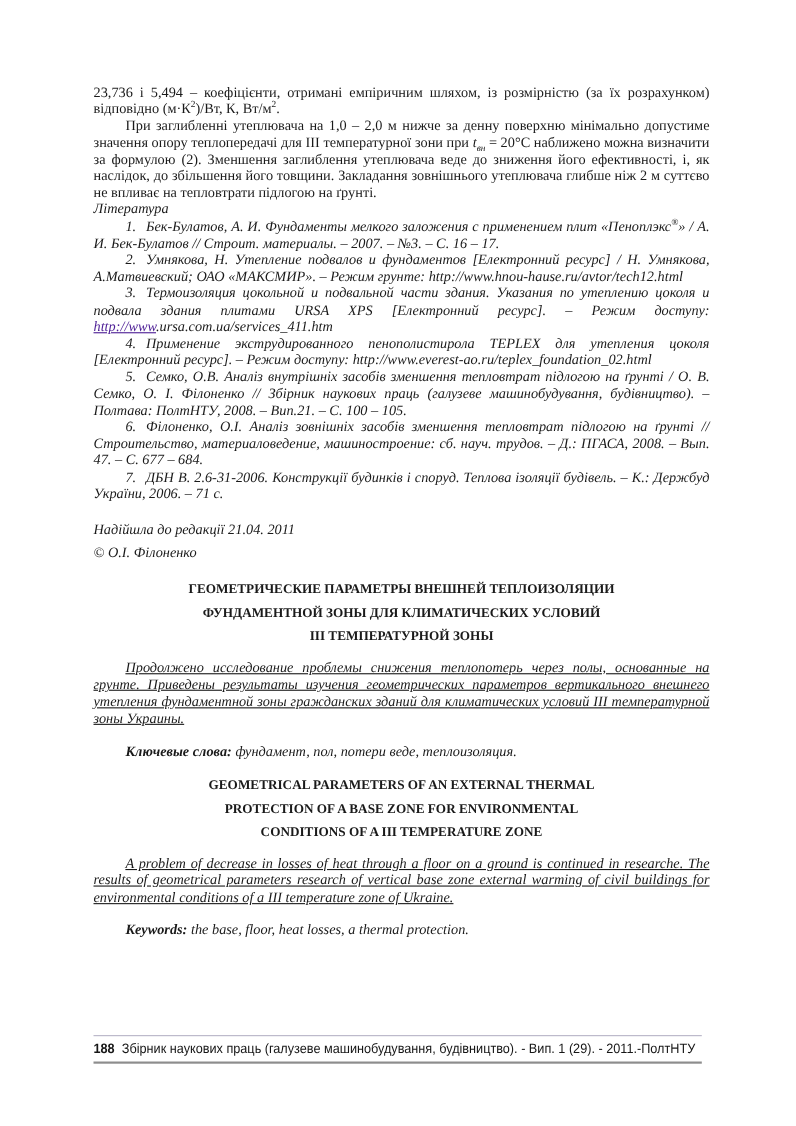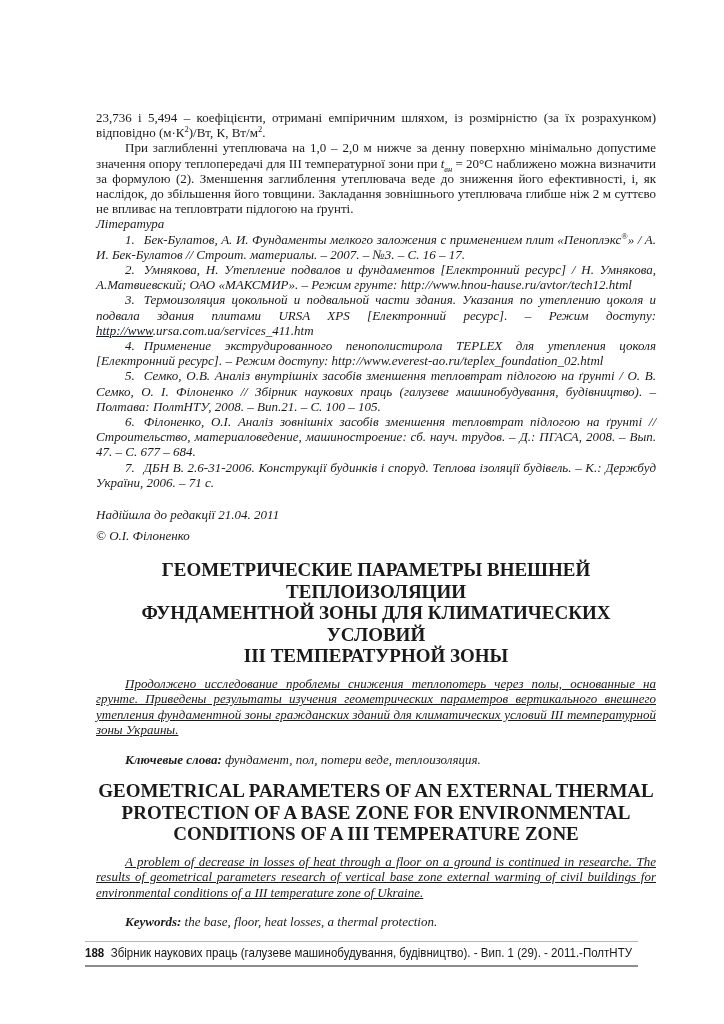--- a/index.html
+++ b/index.html
@@ -7,27 +7,26 @@
     position: relative;
     width: 724px;
     height: 1024px;
     background: #ffffff;
     font-family: "Liberation Serif", serif;
     color: #1a1a1a;
     overflow: hidden;
   }
   .content {
     position: absolute;
-    left: 96px;
+    left: 85px;
     top: 76px;
     width: 560px;
     font-size: 13px;
     line-height: 15.2px;
     text-align: justify;
-    margin-top: 34px;
   }
   .content p { margin: 0; }
   .indent { text-indent: 29px; }
   sup.small {
     font-size: 8.5px;
     line-height: 0;
     vertical-align: super;
   }
   sub.small {
     font-size: 8.5px;
@@ -43,36 +42,36 @@
     line-height: 15.2px;
     text-align: left;
     margin: 4px 0 0 0;
   }
   .ref {
     font-style: italic;
     text-indent: 29px;
   }
   .ref-num { padding-right: 9px; }
   .link {
-    color: #0f172a;
+    color: #4c1d95;
     text-decoration: underline;
     cursor: pointer;
     font-family: Liberation Serif, serif;
   }
   .received {
     text-align: left;
     font-style: italic;
     line-height: 20.5px;
   }
   .received-first { margin-top: 15px !important; }
   .title {
     font-weight: bold;
     font-style: normal;
     text-align: center;
-    font-size: 19px;
+    font-size: 12px;
     line-height: 21.5px;
     white-space: pre-line;
     margin: 13px 0 0 0 !important;
   }
   .abstract {
     font-style: italic;
     text-indent: 29px;
     line-height: 15.6px;
     margin-top: 9px !important;
     text-decoration: underline;

